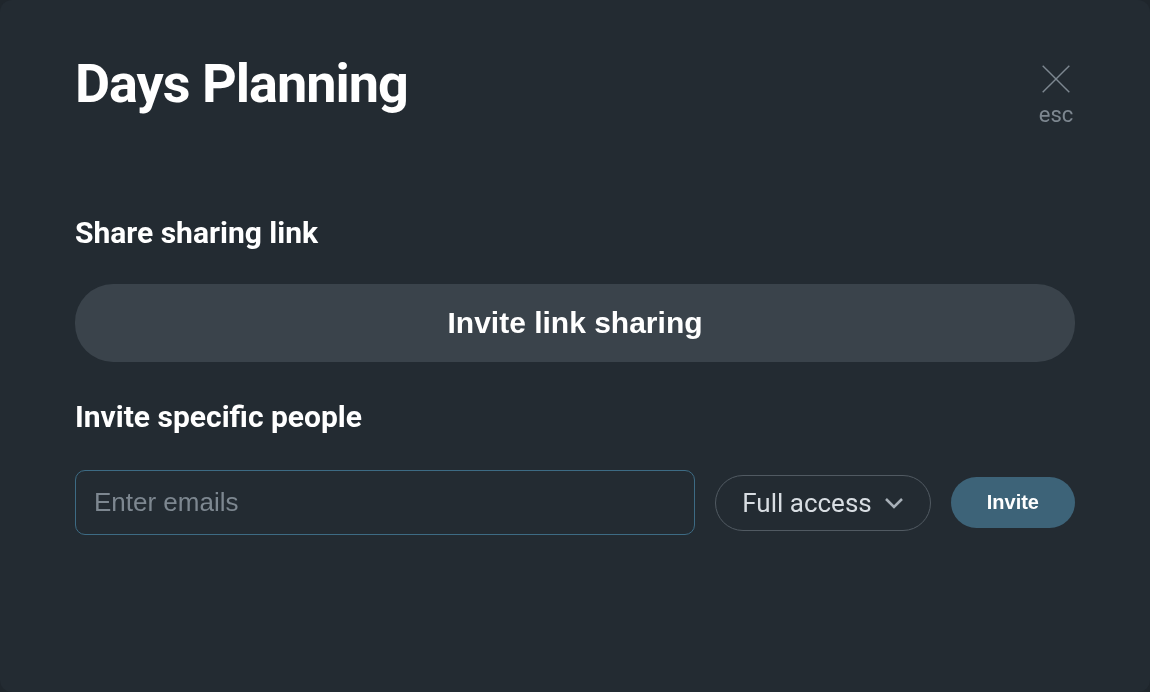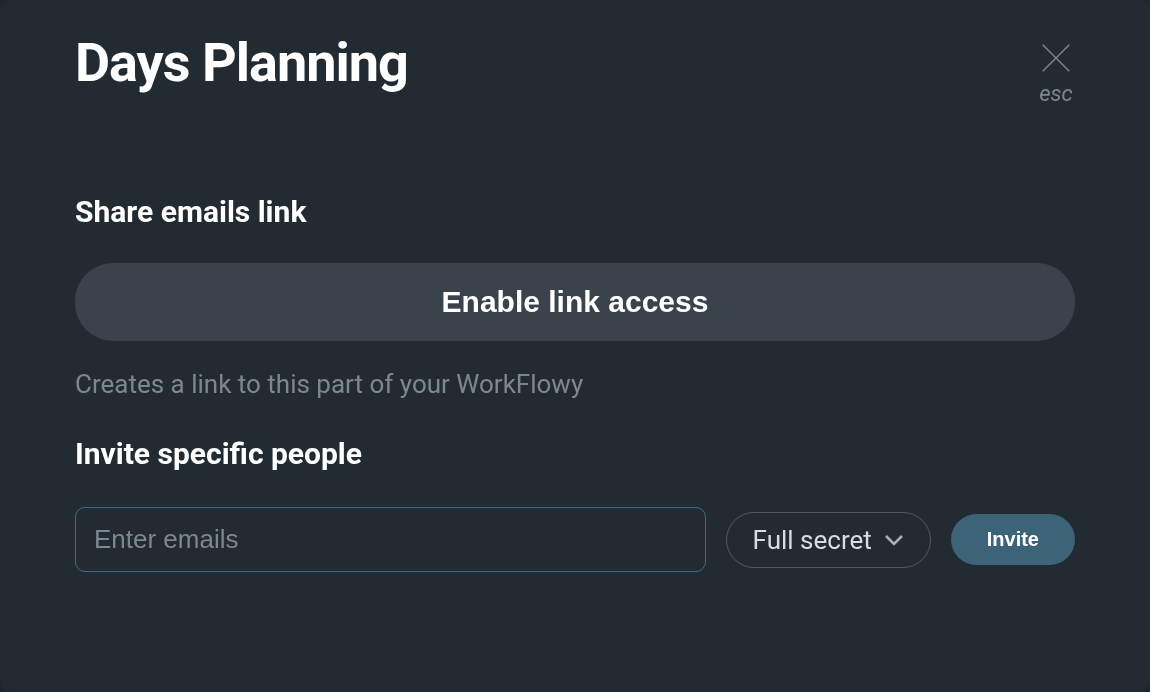--- a/index.html
+++ b/index.html
@@ -14,21 +14,21 @@
       width: 1150px;
       height: 692px;
       overflow: hidden;
     }
     
     .modal {
       background: #232b32;
       border-radius: 12px;
       width: 1150px;
       height: 692px;
-      padding: 31px 75px 60px 75px;
+      padding: 52px 75px 60px 75px;
       position: relative;
     }
     
     .header {
       display: flex;
       justify-content: space-between;
       align-items: flex-start;
     }
     
     .title {
@@ -37,21 +37,20 @@
       font-weight: 700;
       letter-spacing: -1px;
     }
     
     .close-area {
       display: flex;
       flex-direction: column;
       align-items: center;
       cursor: pointer;
       margin-top: 8px;
-      font-style: italic;
     }
     
     .close-icon {
       width: 38px;
       height: 38px;
       stroke: #7d8790;
       stroke-width: 1.5;
       fill: none;
     }
     
@@ -159,31 +158,30 @@
     <div class="close-area">
       <svg class="close-icon" viewBox="0 0 40 40">
         <line x1="6" y1="6" x2="34" y2="34"></line>
         <line x1="34" y1="6" x2="6" y2="34"></line>
       </svg>
       <span class="esc-label">esc</span>
     </div>
   </div>
 
   <div class="section">
-    <h2 class="section-heading">Share emails link</h2>
-    <button class="enable-button">Enable link access</button>
-    <p class="helper-text">Creates a link to this part of your WorkFlowy</p>
+    <h2 class="section-heading">Share sharing link</h2>
+    <button class="enable-button">Invite link sharing</button>
   </div>
 
   <div class="invite-section">
     <h2 class="section-heading">Invite specific people</h2>
     <div class="invite-row">
       <input type="text" class="email-input" placeholder="Enter emails" style="">
       <div class="access-dropdown">
-        <span>Full secret</span>
+        <span>Full access</span>
         <svg class="chevron-icon" viewBox="0 0 20 12">
           <polyline points="2,2 10,10 18,2"></polyline>
         </svg>
       </div>
       <button class="invite-button">Invite</button>
     </div>
   </div>
 
 </div>
 

